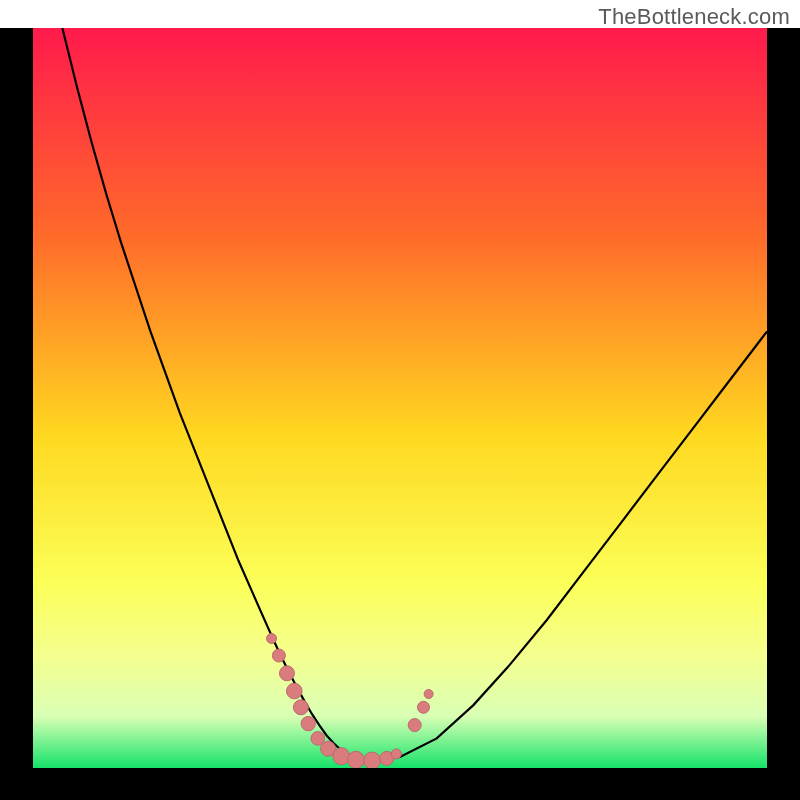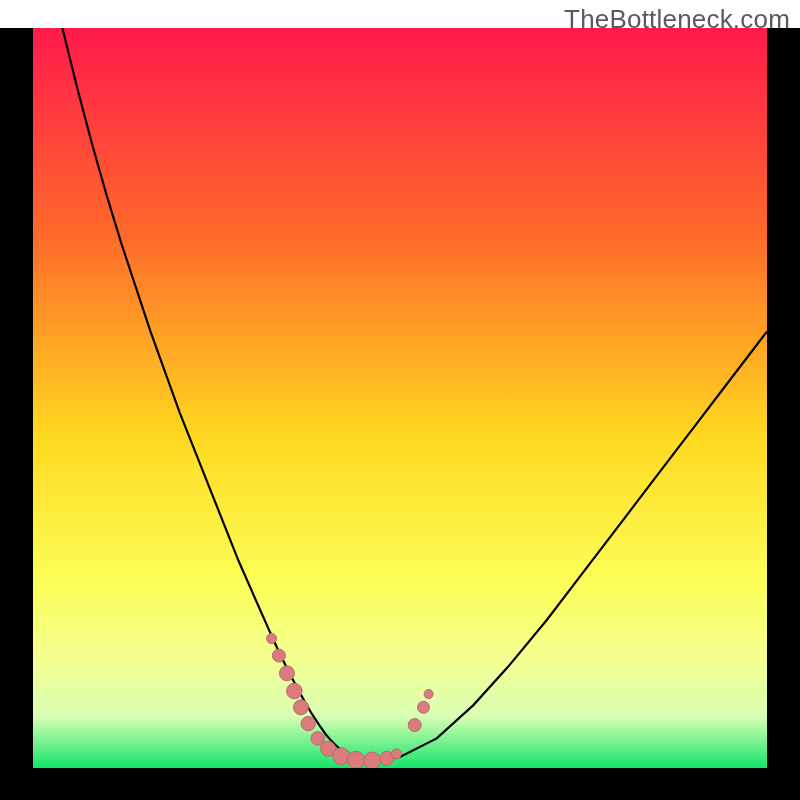--- a/index.html
+++ b/index.html
@@ -8,21 +8,21 @@
     width: 800px;
     height: 800px;
     overflow: hidden;
     background: #fff;
     font-family: Arial, Helvetica, sans-serif;
   }
   .watermark {
     position: absolute;
     top: 4px;
     right: 10px;
-    font-size: 26px;
+    font-size: 22px;
     font-weight: 500;
     color: #5a5a5a;
     z-index: 10;
     letter-spacing: 0.2px;
   }
   .outer {
     position: absolute;
     left: 0;
     top: 28px;
     width: 800px;

